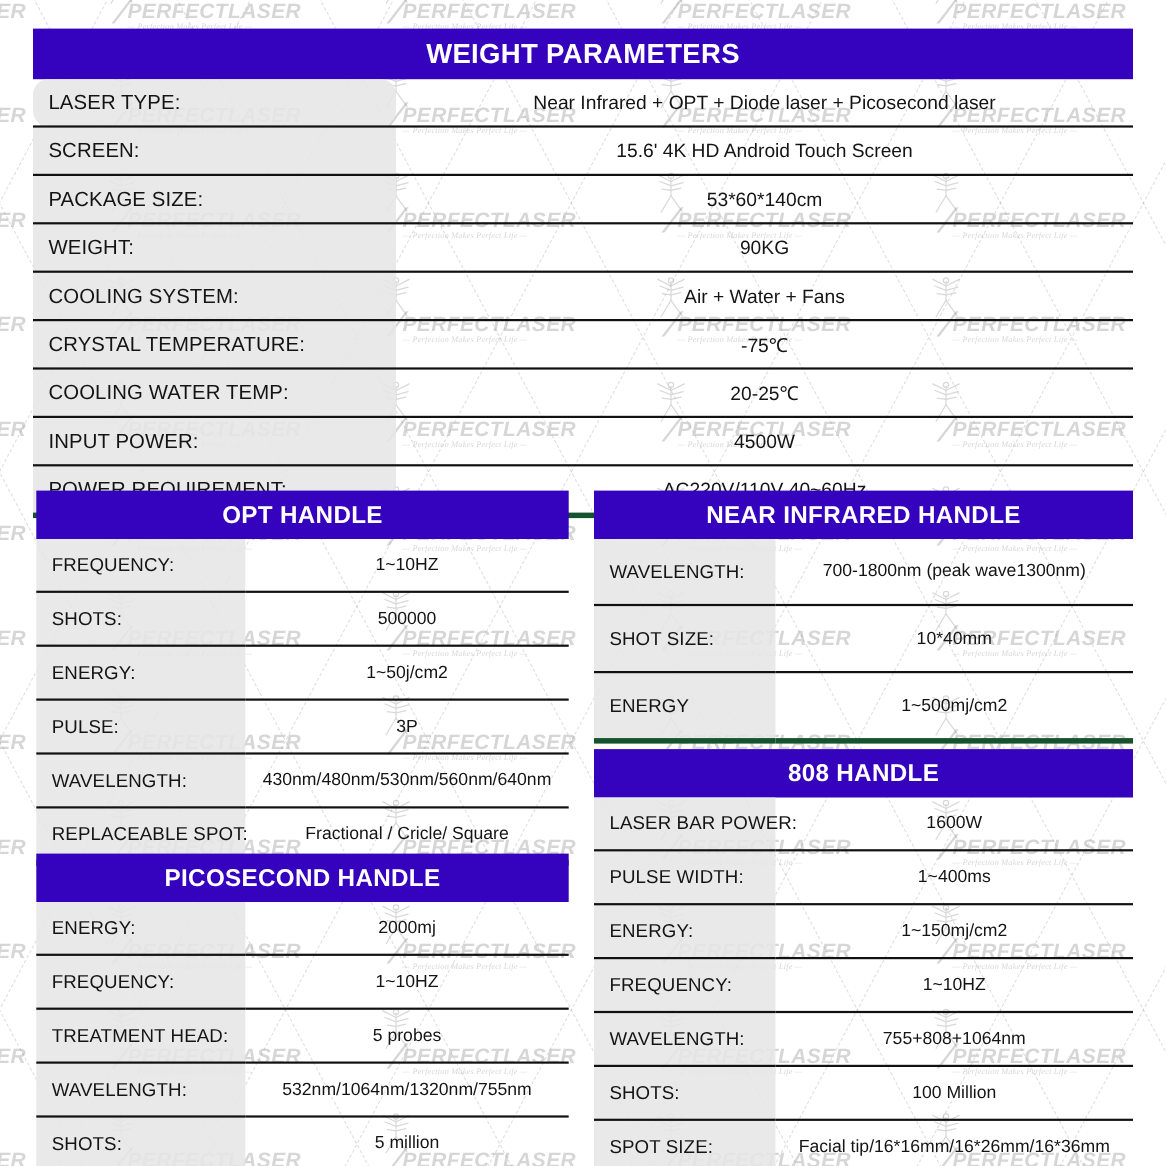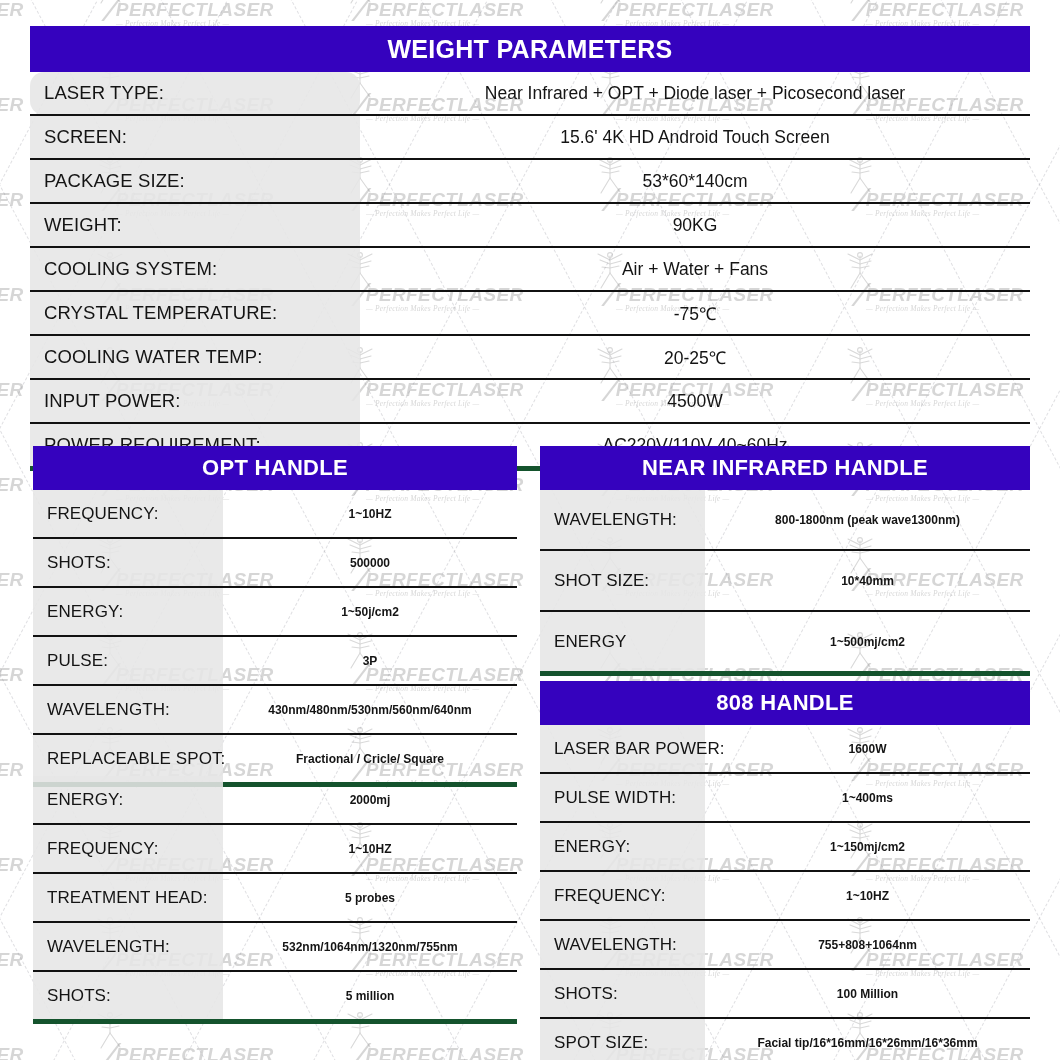--- a/index.html
+++ b/index.html
@@ -128,22 +128,21 @@
   .subtable .hdr td {
     height: 44px;
     font-size: 22px;
   }
   .subtable tr.row td { height: 45px; }
   .subtable tr.row td.k {
     font-size: 17px;
     letter-spacing: 0.1px;
   }
   .subtable tr.row td.v {
-    font-size: 12px;
-    font-weight: bold;
+    font-size: 16px;
   }
   .subtable tr.first-data td { border-top: none; }
 
   #opt-table      { left: 33px;  top: 446px; width: 484px; }
   #pico-table     { left: 33px;  top: 776px; width: 484px; }
   #nir-table      { left: 540px; top: 446px; width: 490px; }
   #eight-table    { left: 540px; top: 681px; width: 490px; }
 
   #nir-table tr.row td { height: 57px; }
 </style>
@@ -1253,20 +1252,23 @@
       </tr>
     </tbody>
 </table>
 
 <table class="ptable subtable" id="pico-table">
   <colgroup>
       <col style="width:190px">
       <col style="width:294px">
     </colgroup>
   <tbody>
+    <tr class="hdr">
+      <td colspan="2">PICOSECOND HANDLE</td>
+    </tr>
   <tr class="row first-data">
         <td class="k">ENERGY:</td>
         <td class="v">2000mj</td>
       </tr>
       <tr class="row">
         <td class="k">FREQUENCY:</td>
         <td class="v">1~10HZ</td>
       </tr>
       <tr class="row">
         <td class="k">TREATMENT HEAD:</td>
@@ -1287,21 +1289,21 @@
   <colgroup>
       <col style="width:165px">
       <col style="width:325px">
     </colgroup>
   <tbody>
     <tr class="hdr">
       <td colspan="2">NEAR INFRARED HANDLE</td>
     </tr>
   <tr class="row first-data">
         <td class="k">WAVELENGTH:</td>
-        <td class="v">800-1800nm (peak wave1300nm)</td>
+        <td class="v">700-1800nm (peak wave1300nm)</td>
       </tr>
       <tr class="row">
         <td class="k">SHOT SIZE:</td>
         <td class="v">10*40mm</td>
       </tr>
       <tr class="row last">
         <td class="k">ENERGY</td>
         <td class="v">1~500mj/cm2</td>
       </tr>
     </tbody>

